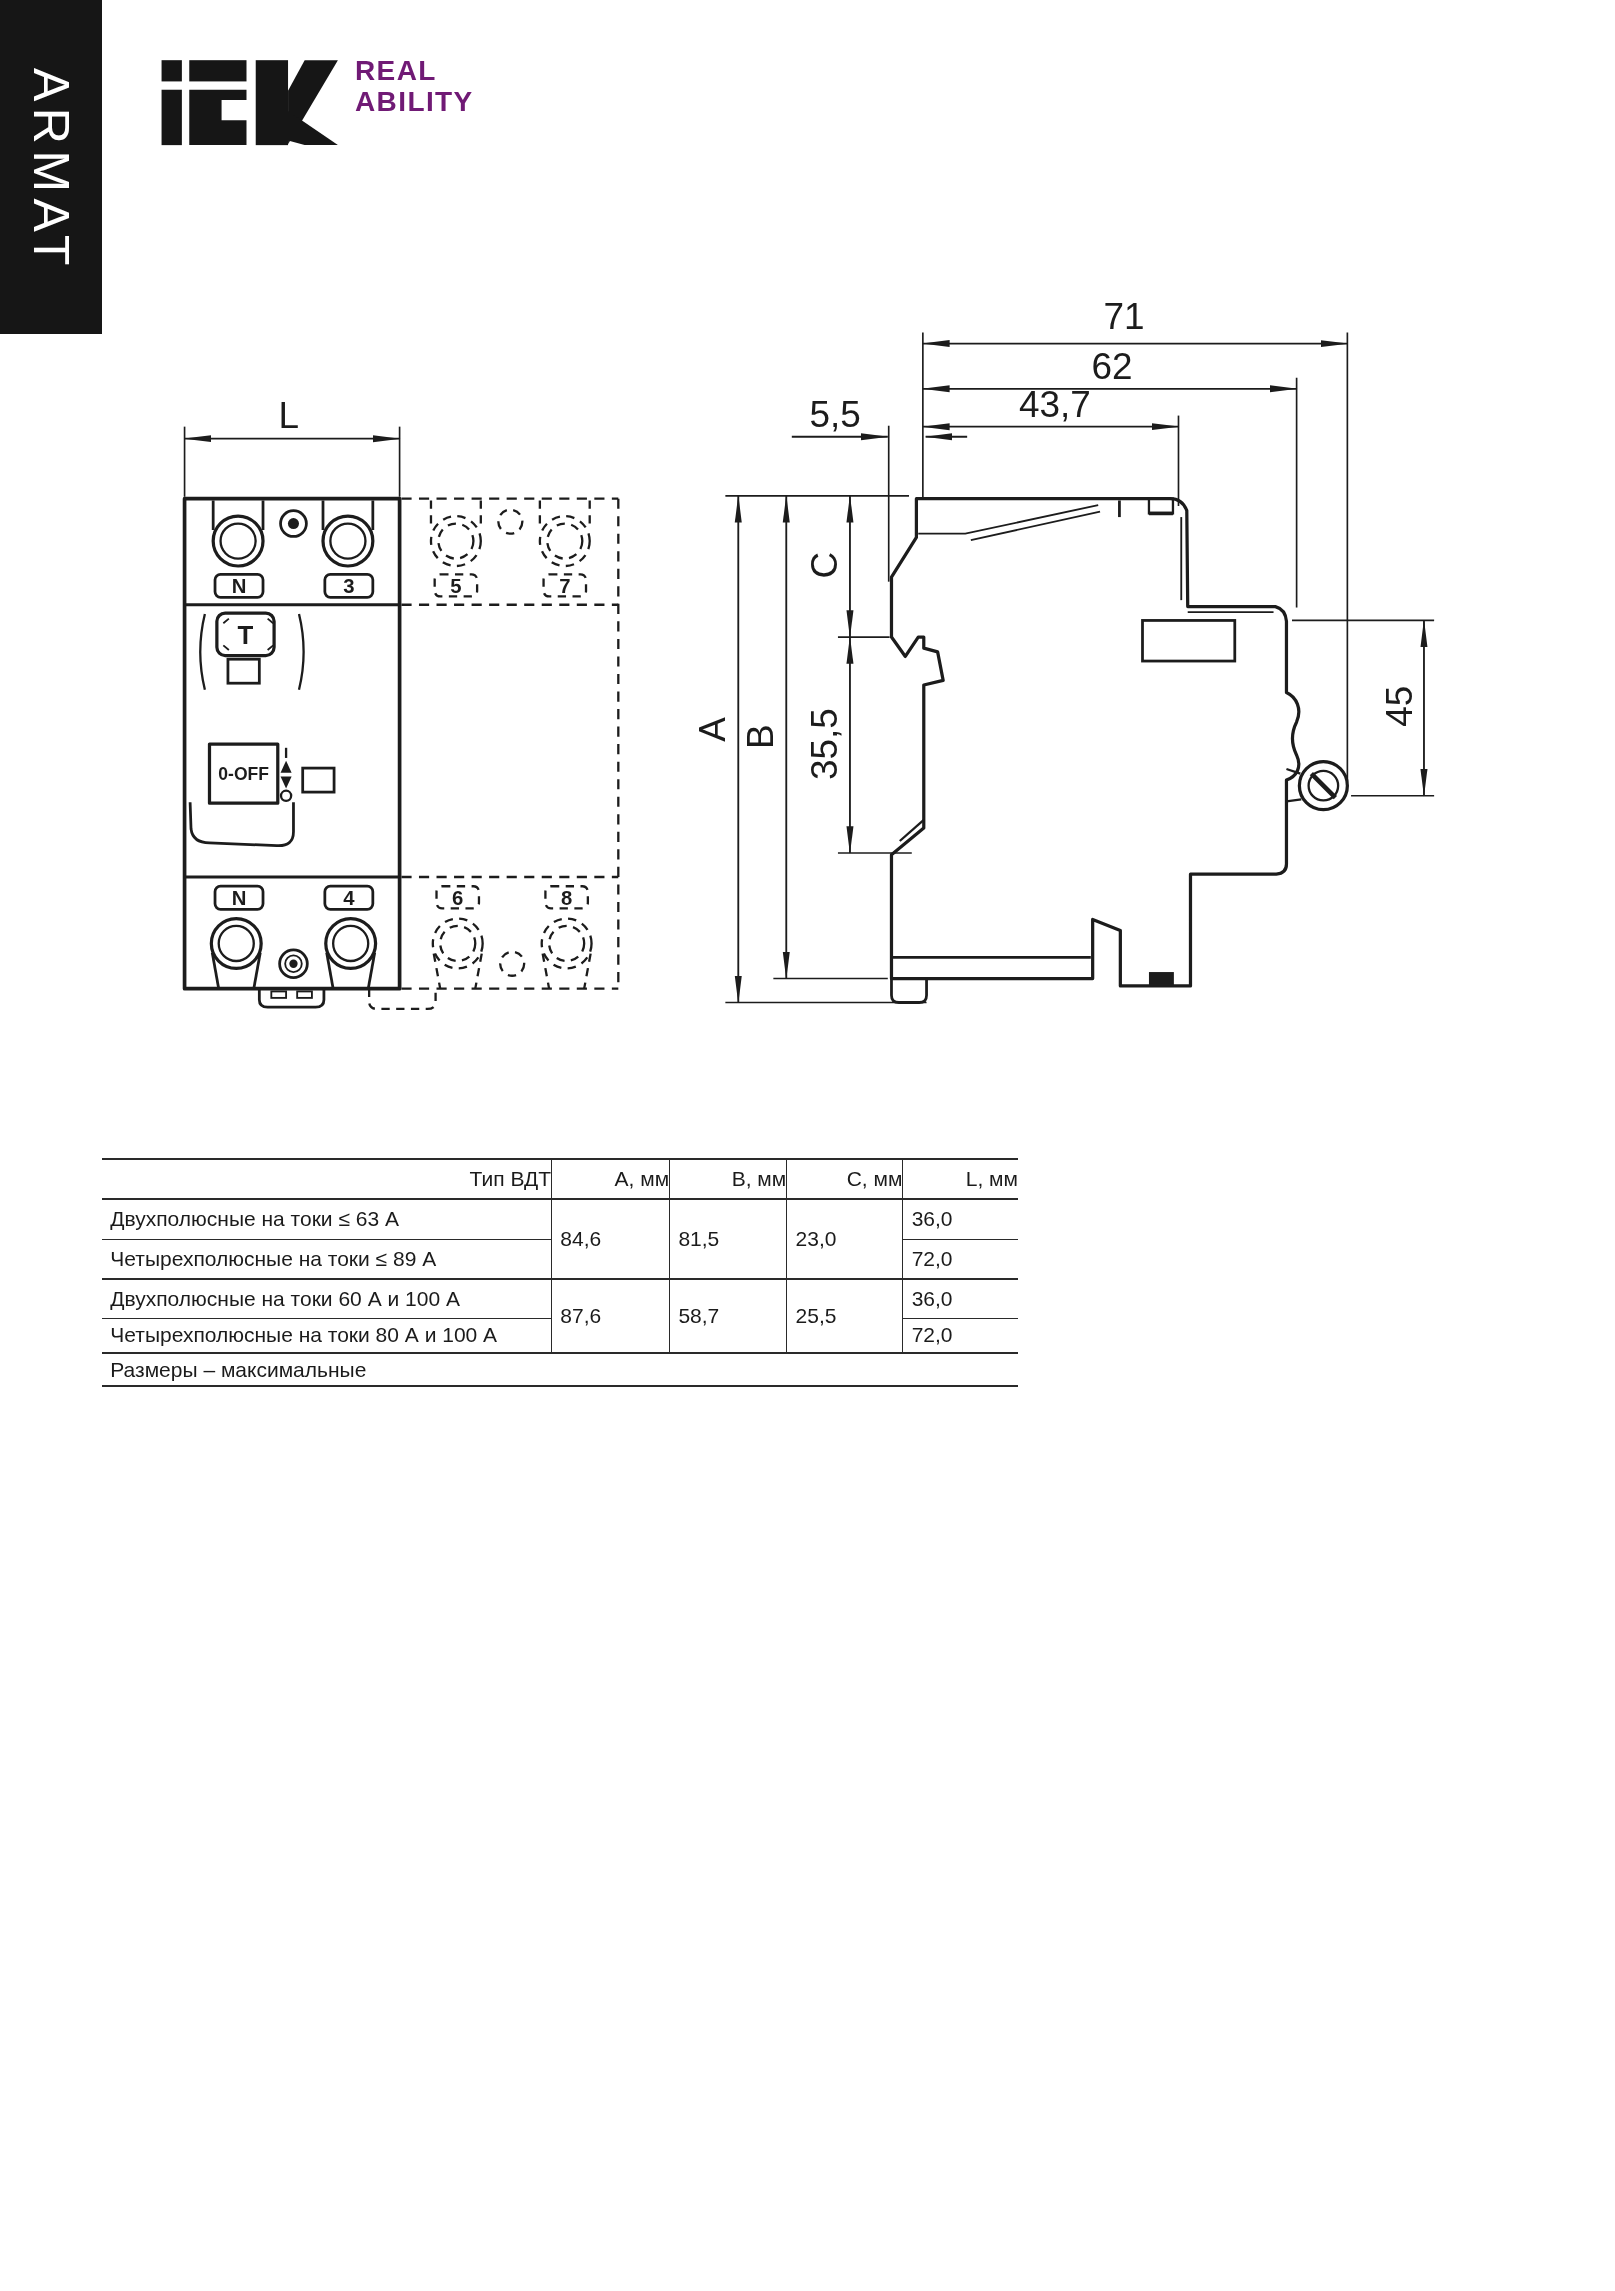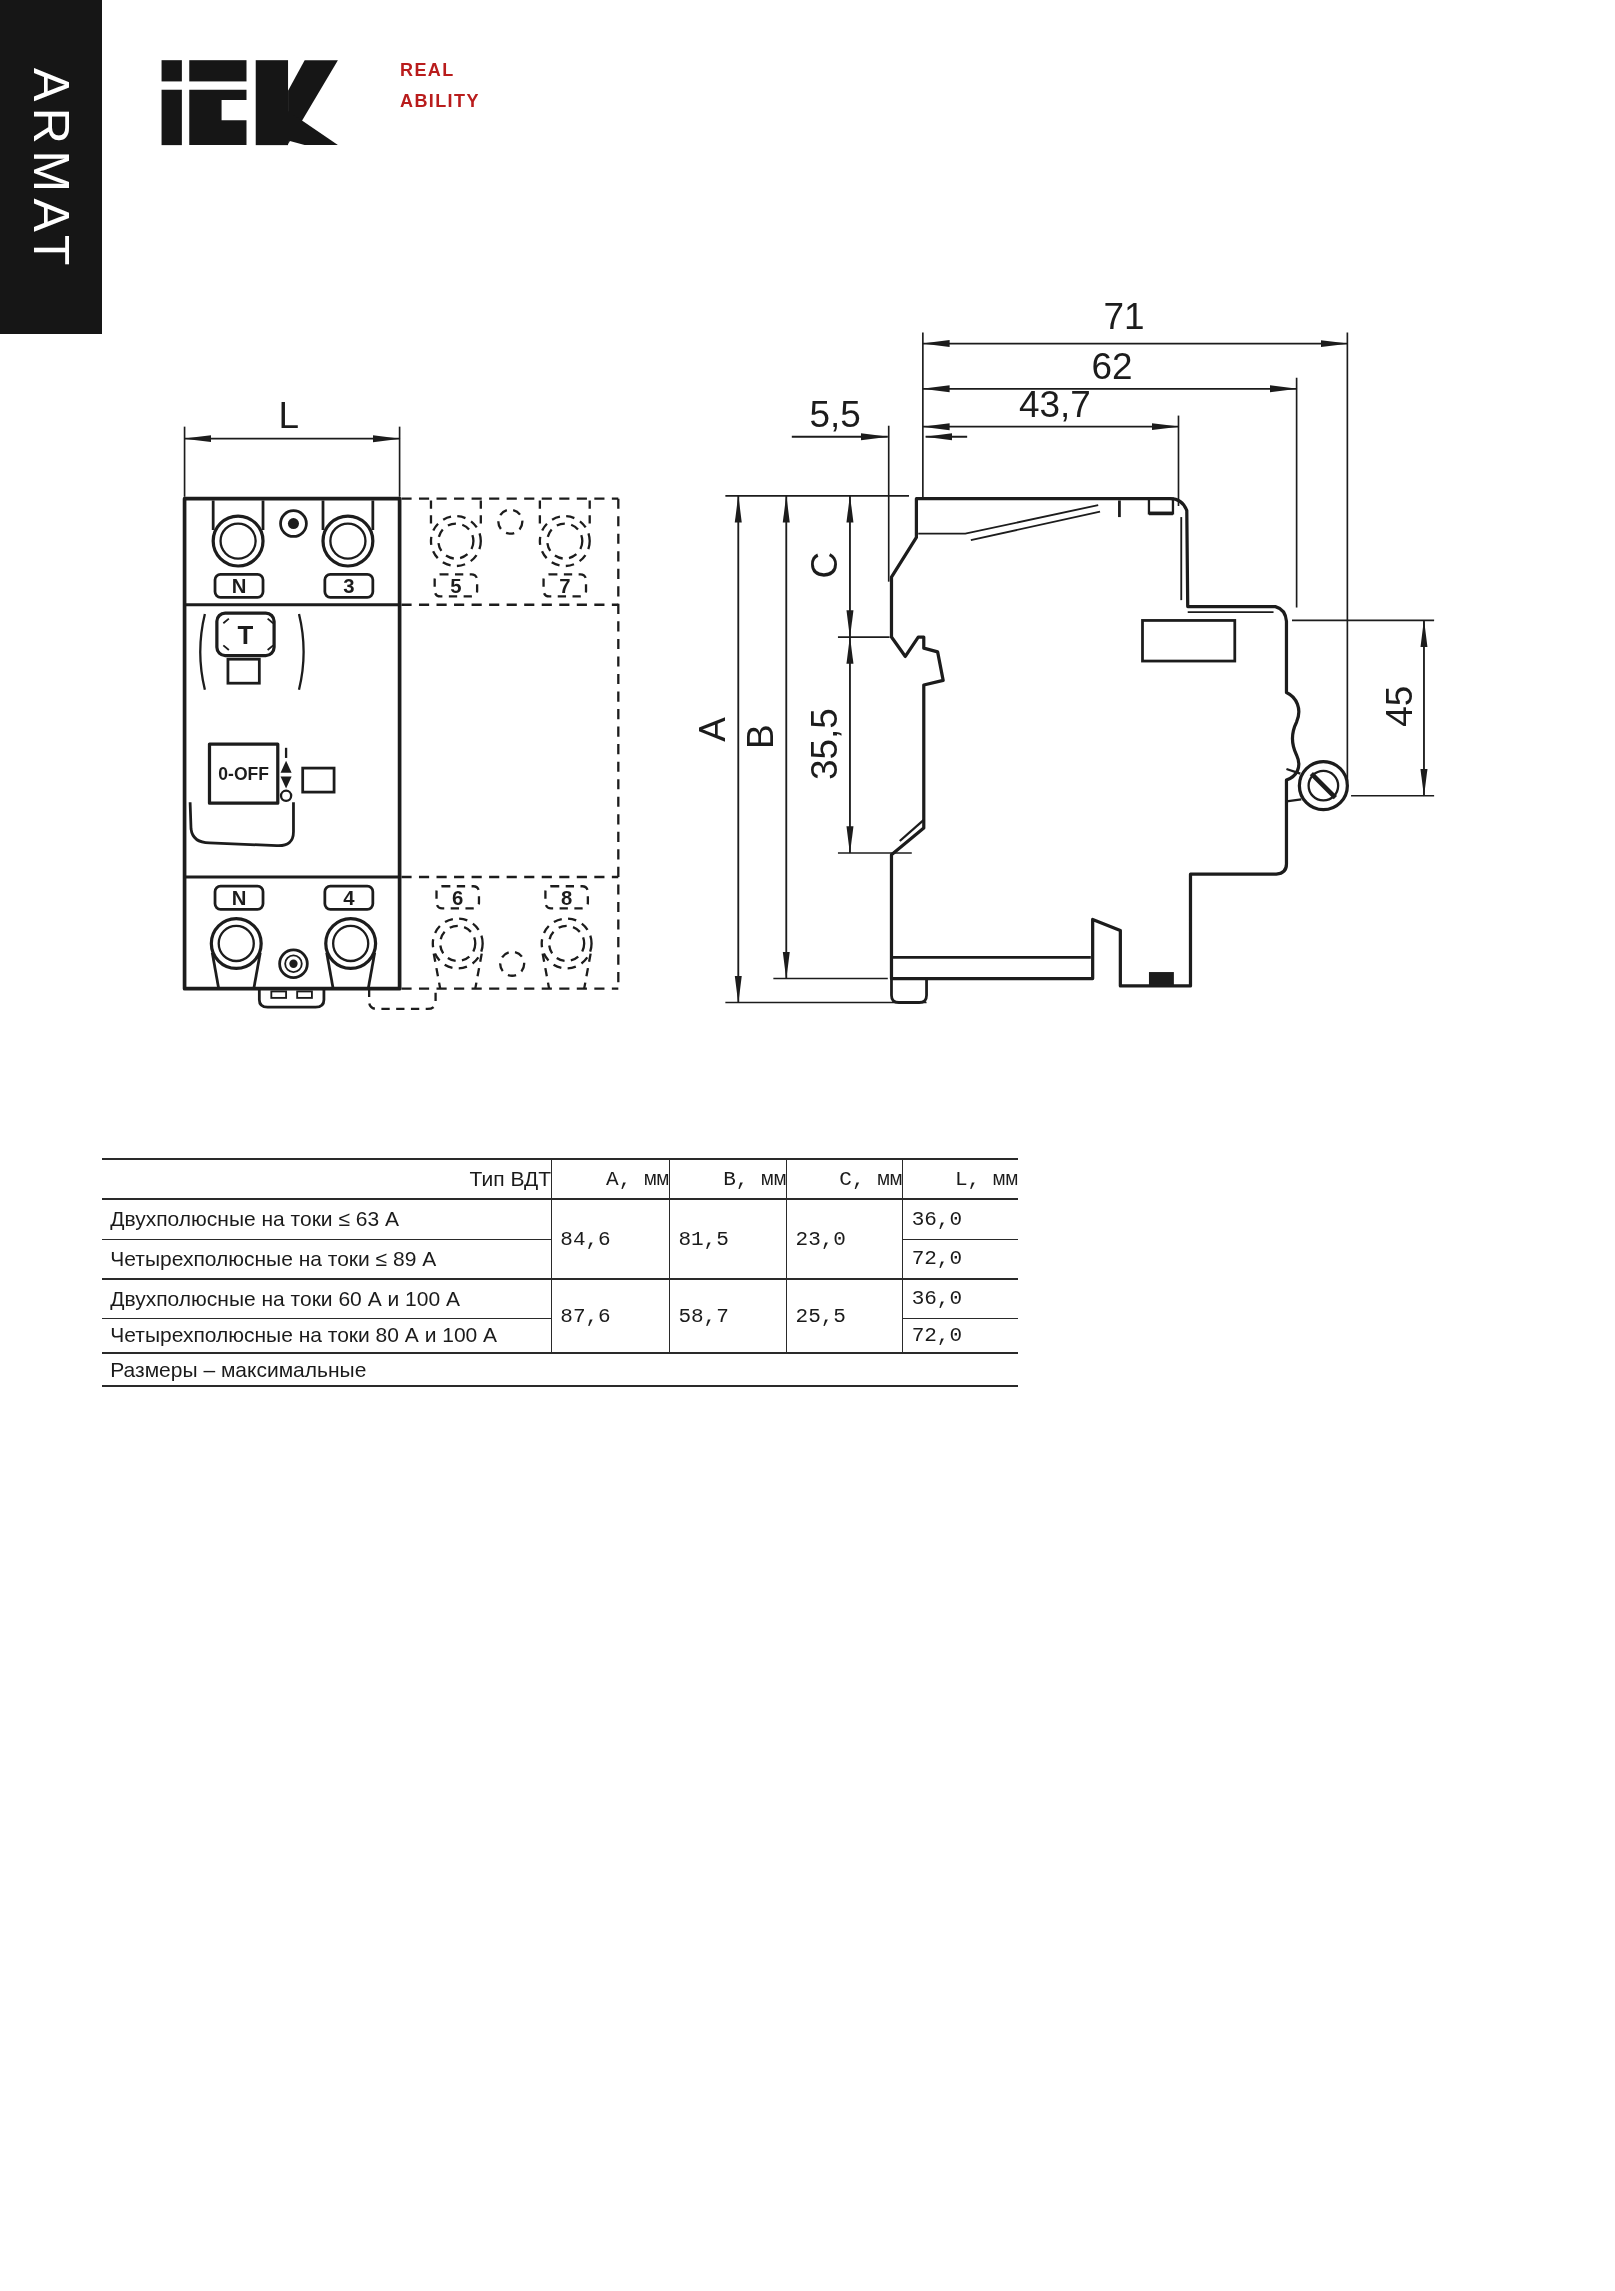--- a/index.html
+++ b/index.html
@@ -7,22 +7,22 @@
   .page{position:absolute;inset:0;background:#fff;}
 
   
   .armat-bar{position:absolute;left:0;top:0;width:102px;height:334px;background:#161616;
     display:flex;align-items:center;justify-content:center;}
   .armat-bar span{writing-mode:vertical-rl;text-orientation:mixed;color:#fff;
     font-size:50px;font-weight:400;letter-spacing:6.5px;padding-top:5.5px;}
 
   
   .logo-mark{position:absolute;left:0;top:0;}
-  .tagline{position:absolute;left:355px;top:55px;font-size:18px;font-weight:700;
-    letter-spacing:1.4px;line-height:31px;color:#b91c1c;margin-left:45px;}
+  .tagline{position:absolute;left:355px;top:55px;font-size:28px;font-weight:700;
+    letter-spacing:1.4px;line-height:31px;color:#701a75;}
 
   
   svg.drawing{position:absolute;left:0;top:0;}
   .ln{stroke:#1c1c1c;fill:none;}
   .w4{stroke-width:4;stroke-linejoin:round;}
   .w35{stroke-width:3.5;stroke-linejoin:round;}
   .w3{stroke-width:3;}
   .w25{stroke-width:2.5;}
   .w2{stroke-width:2;}
   .dim{stroke:#1c1c1c;stroke-width:2;fill:none;}
@@ -35,21 +35,21 @@
   .term{font-size:22px;font-weight:700;text-anchor:middle;}
   .tbtn{font-size:28px;font-weight:700;text-anchor:middle;}
   .sw{font-size:19px;font-weight:700;text-anchor:middle;}
 
   
   table.dims{position:absolute;left:102px;top:1158px;width:916px;border-collapse:collapse;
     table-layout:fixed;font-size:21px;color:#1b1b1b;
     border-top:2.8px solid #2a2a2a;border-bottom:2.8px solid #2a2a2a;}
   table.dims th{font-weight:400;text-align:right;border-bottom:2.8px solid #2a2a2a;}
   table.dims th,table.dims td{padding:0 0 0 8.3px;vertical-align:middle;}
-  .vl{border-left:1.8px solid #2a2a2a;font-family:Liberation Mono, monospace;}
+  .vl{border-left:1.8px solid #2a2a2a;}
   .cut{border-bottom:1.8px solid #2a2a2a;}
   .full{border-bottom:2.8px solid #2a2a2a;}
   td.span2{vertical-align:top;padding-top:8.3px;}
 
   
   .caption{position:absolute;left:55px;top:1467px;width:1412px;text-align:center;
     font-size:32px;line-height:44px;color:#1b1b1b;}
 </style>
 </head>
 <body>

